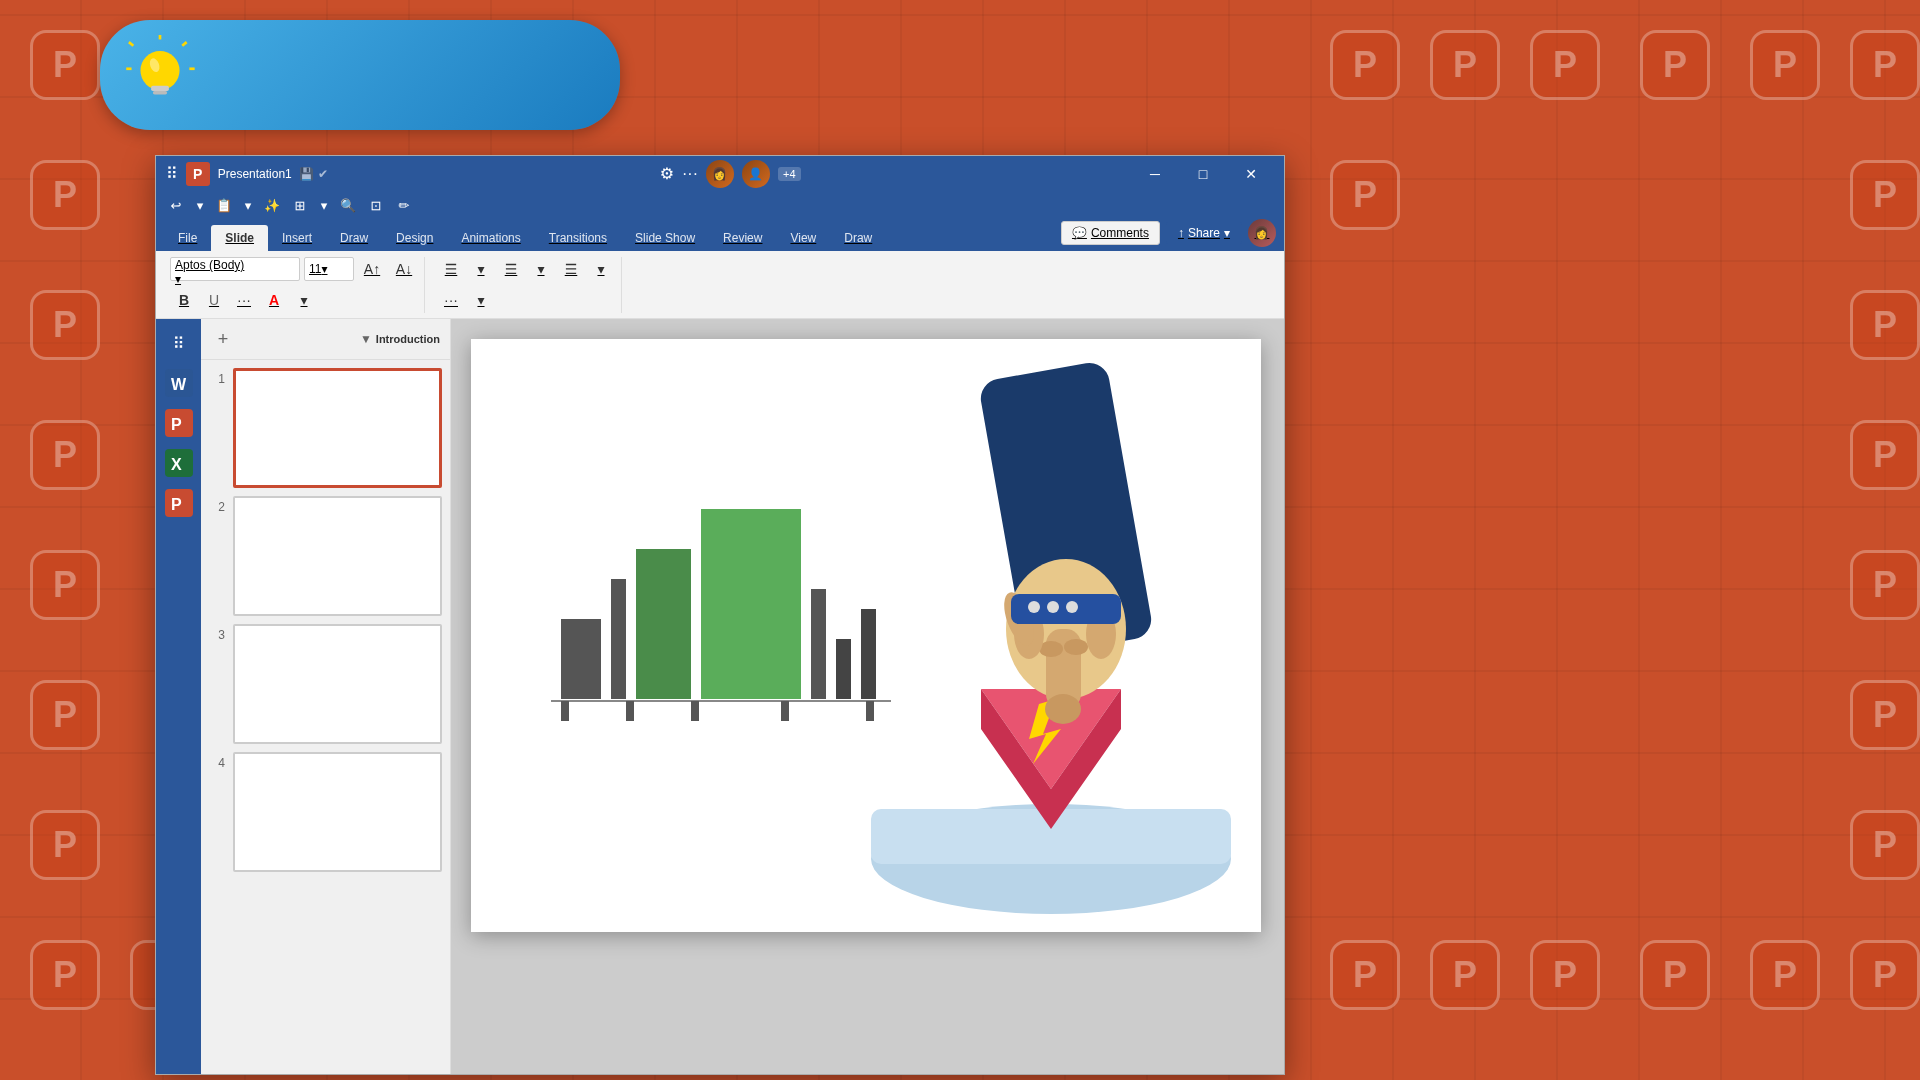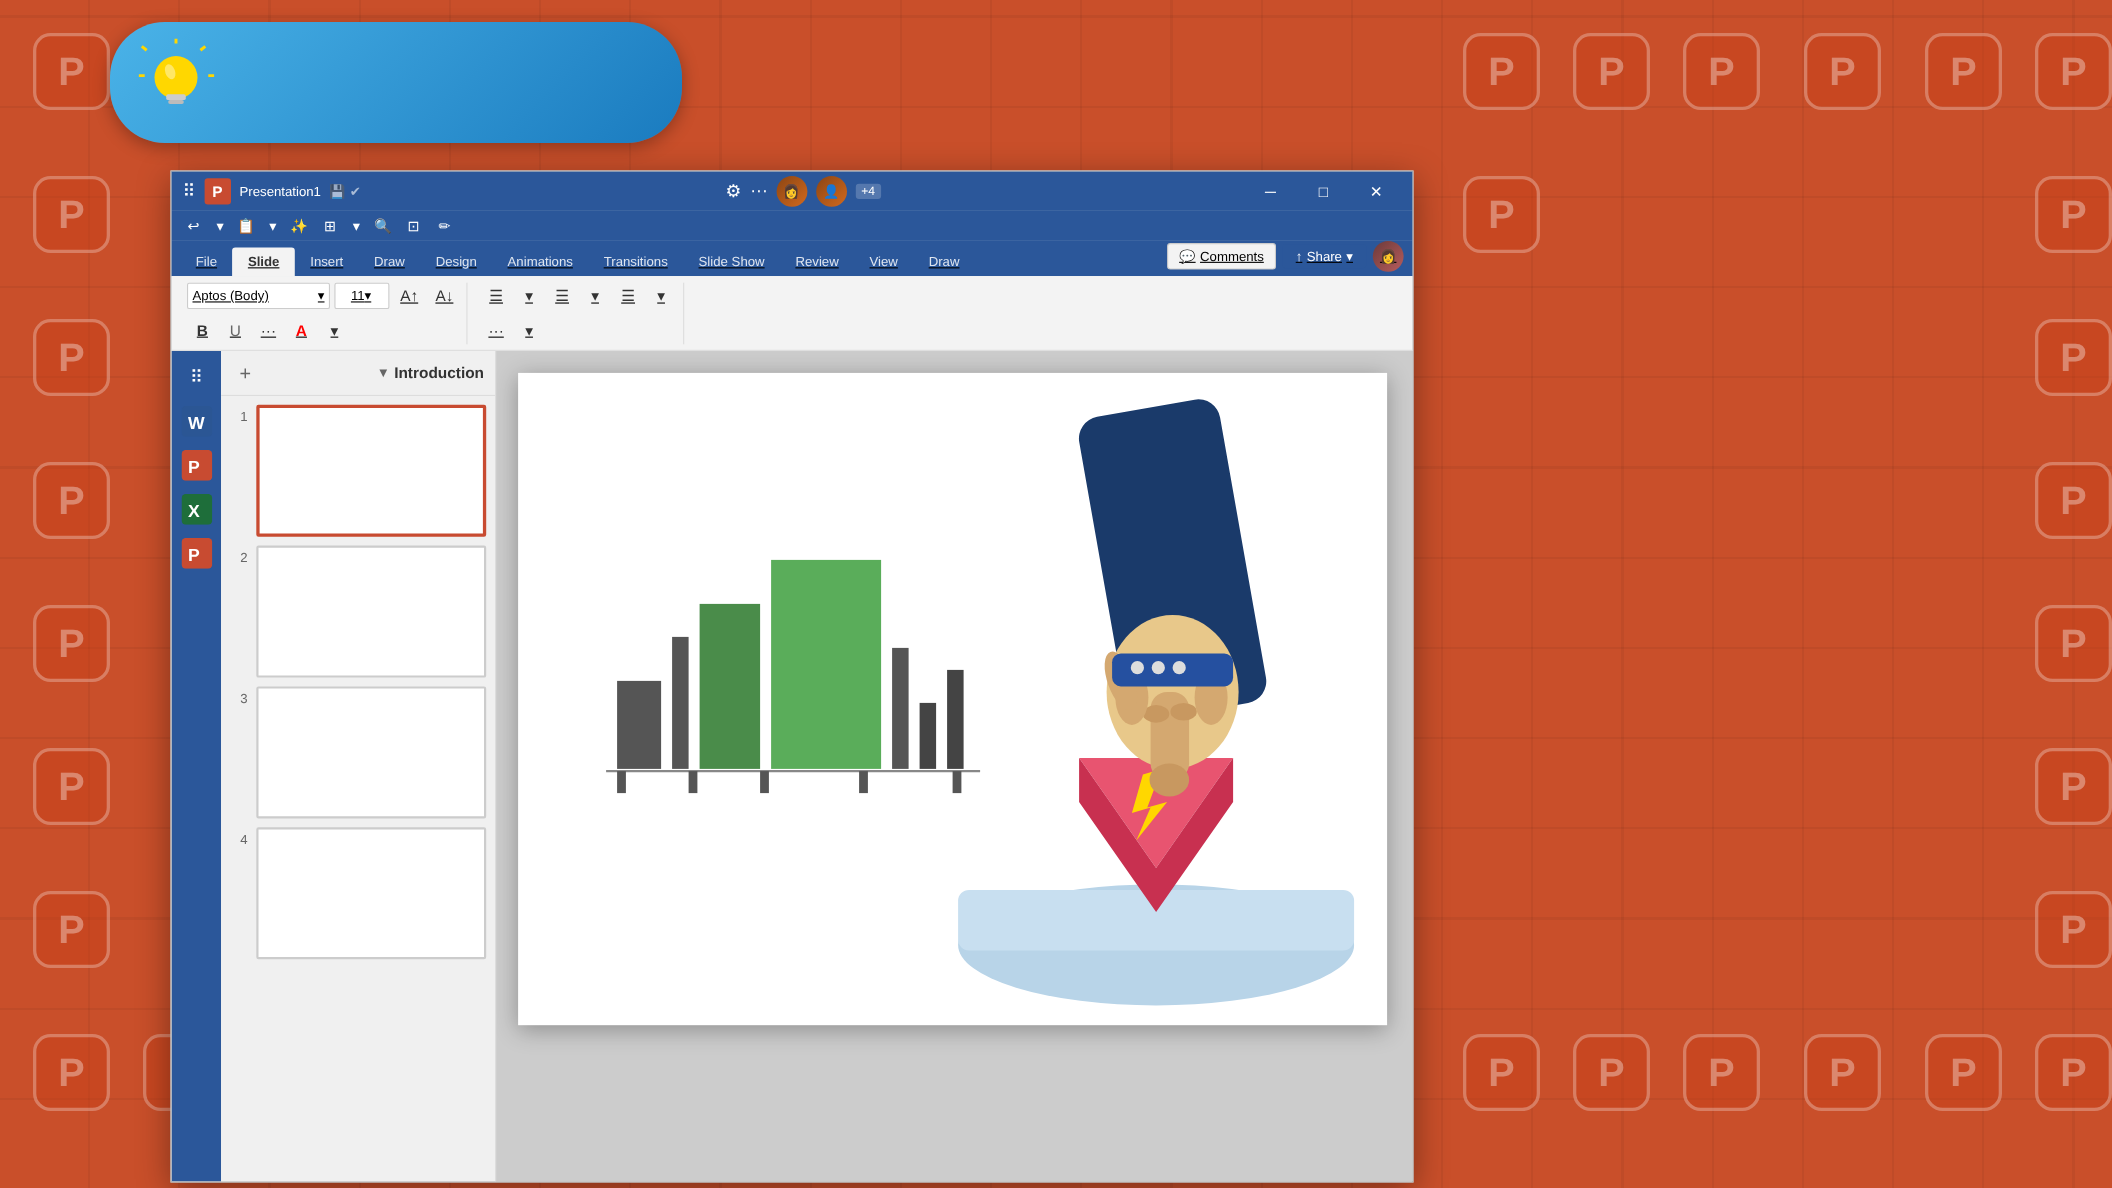--- a/index.html
+++ b/index.html
@@ -214,32 +214,32 @@
       color: #333;
     }
     .font-selector {
       width: 130px;
       height: 24px;
       border: 1px solid #ccc;
       border-radius: 2px;
       font-size: 12px;
       padding: 0 4px;
       display: flex;
-      align-items: center;
       justify-content: space-between;
       background: white;
       cursor: pointer;
+      flex-direction: column;
     }
     .font-size-selector {
       width: 50px;
       height: 24px;
       border: 1px solid #ccc;
       border-radius: 2px;
       font-size: 12px;
-      padding: 0 14px;
+      padding: 0 4px;
       display: flex;
       align-items: center;
       background: white;
       cursor: pointer;
     }
 
     
     .main-area {
       display: flex;
       flex: 1;
@@ -287,21 +287,21 @@
       gap: 6px;
       border-bottom: 1px solid #ddd;
       background: #f0f0f0;
     }
     .outline-toggle {
       font-size: 12px;
       color: #666;
       cursor: pointer;
     }
     .outline-title {
-      font-size: 14px;
+      font-size: 11px;
       font-weight: 600;
       color: #333;
     }
 
     
     .slide-list {
       padding: 8px;
       display: flex;
       flex-direction: column;
       gap: 8px;

